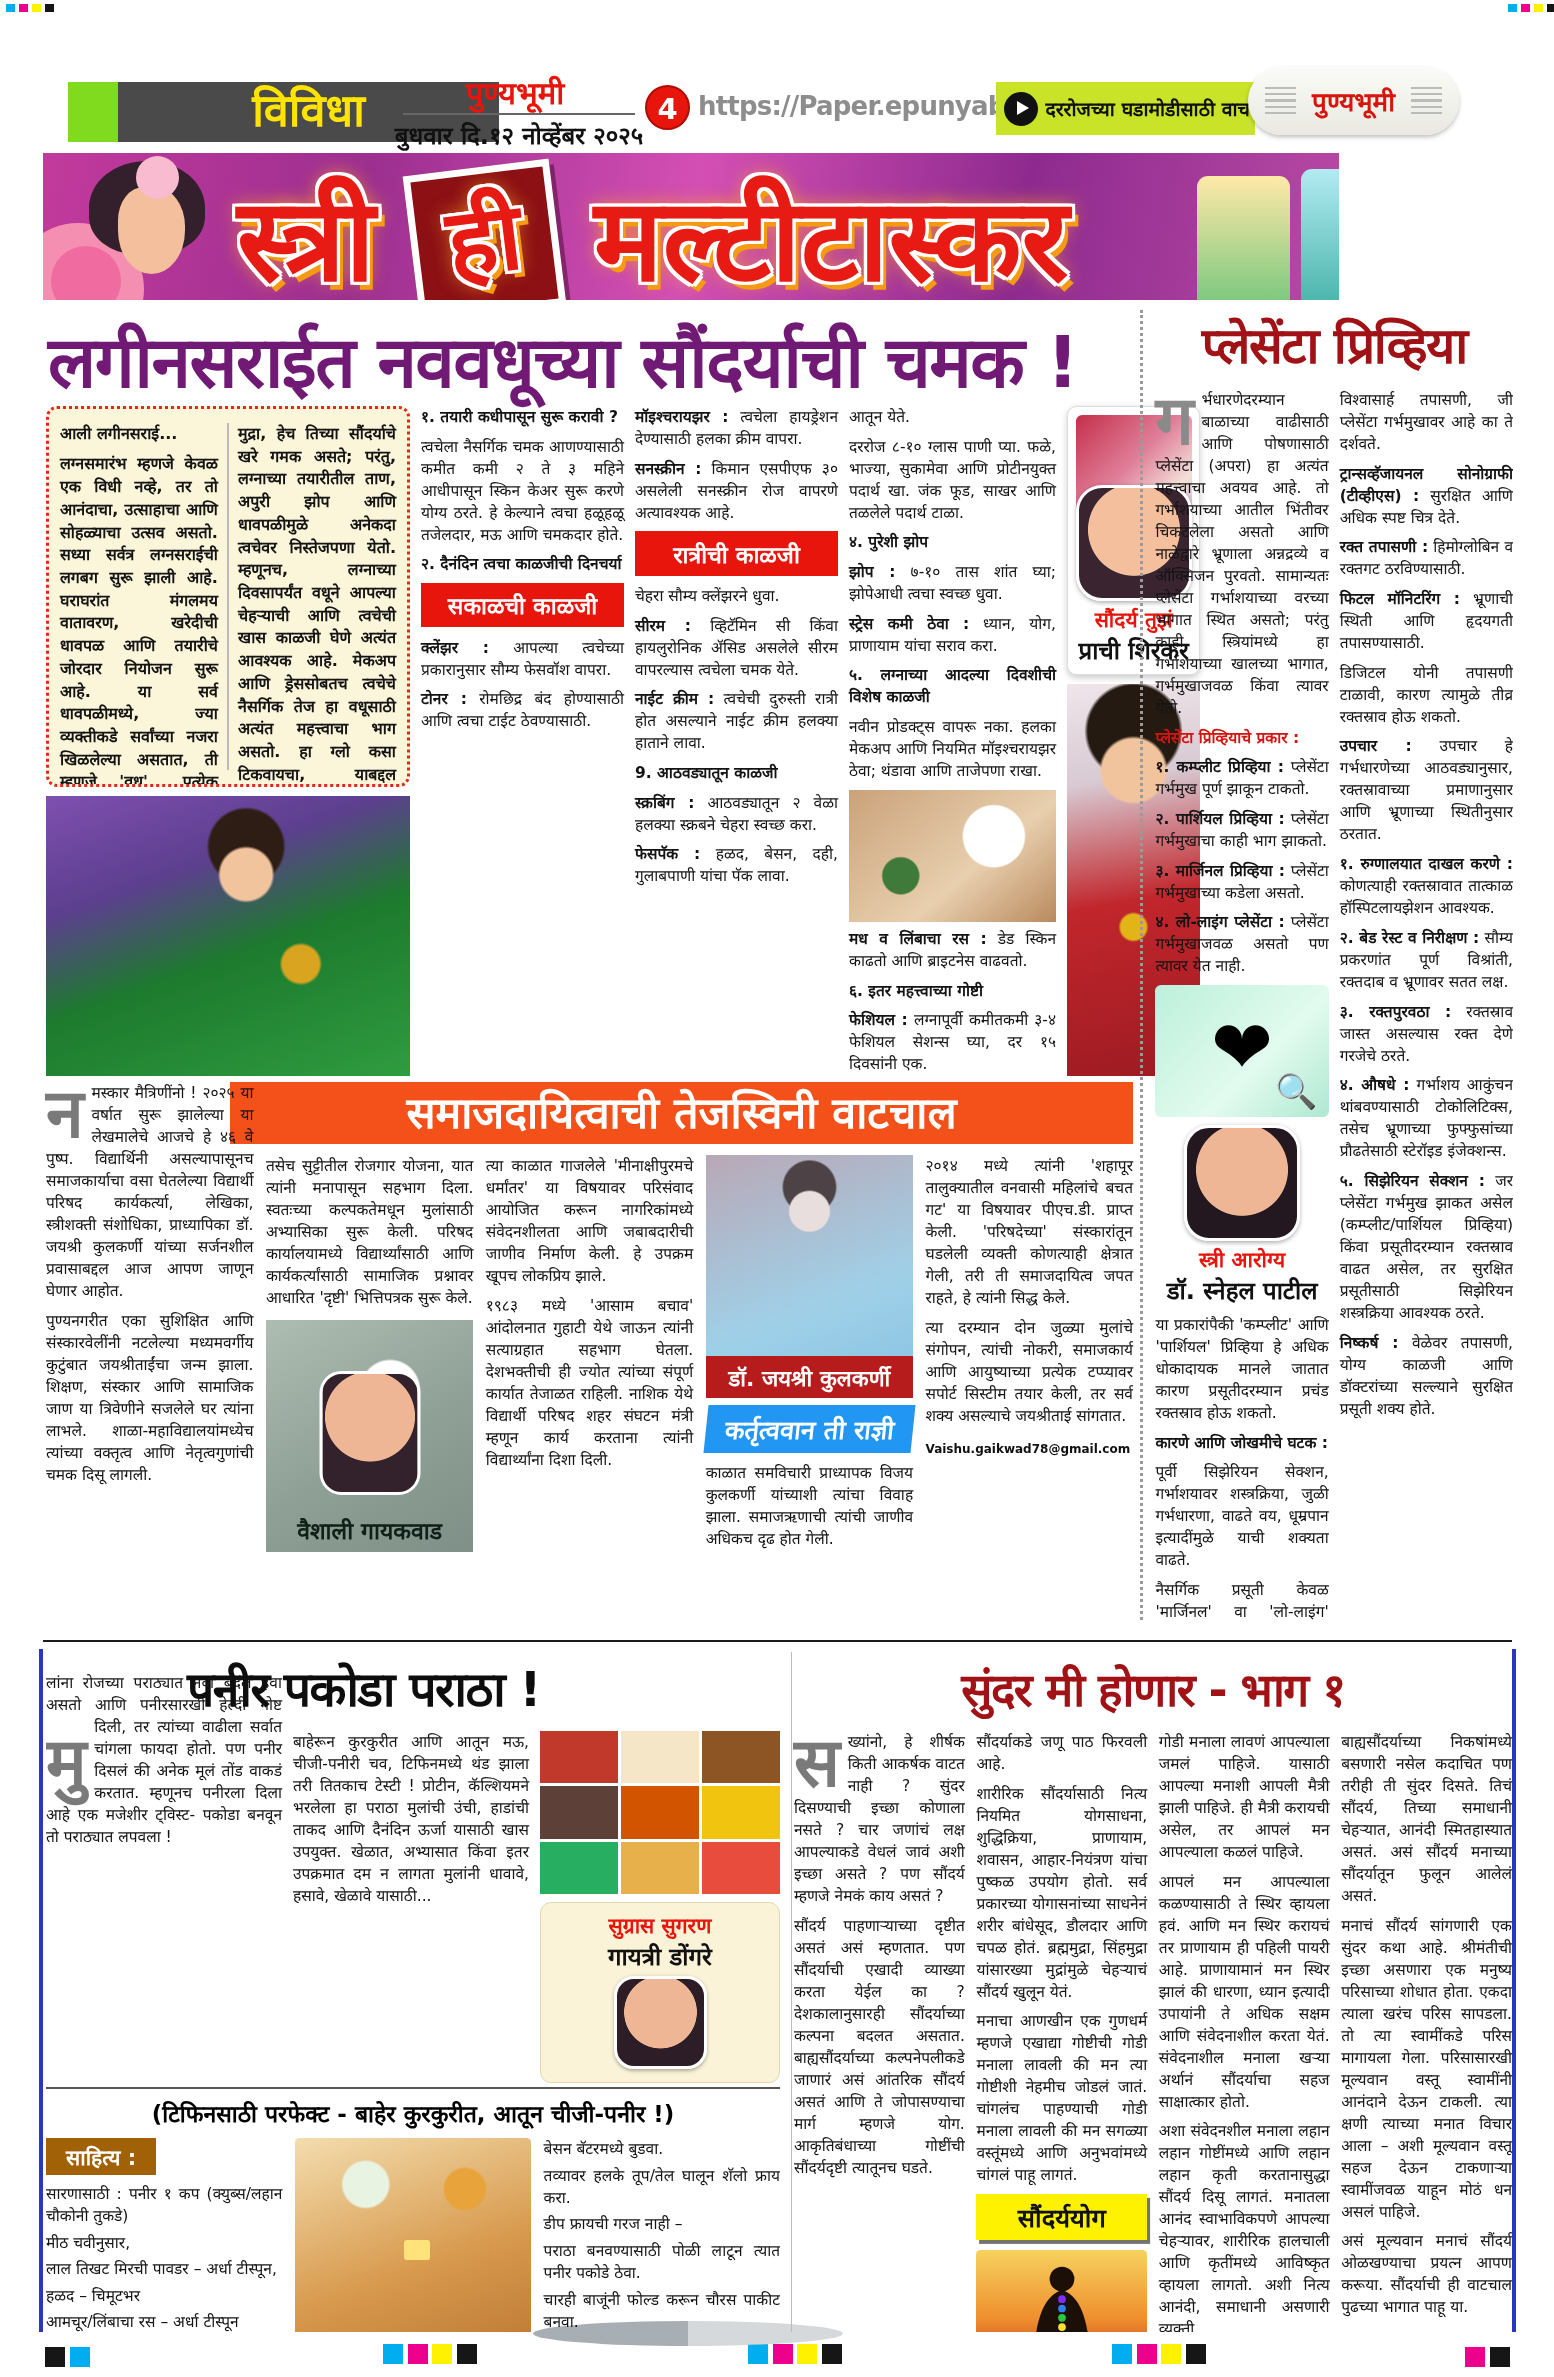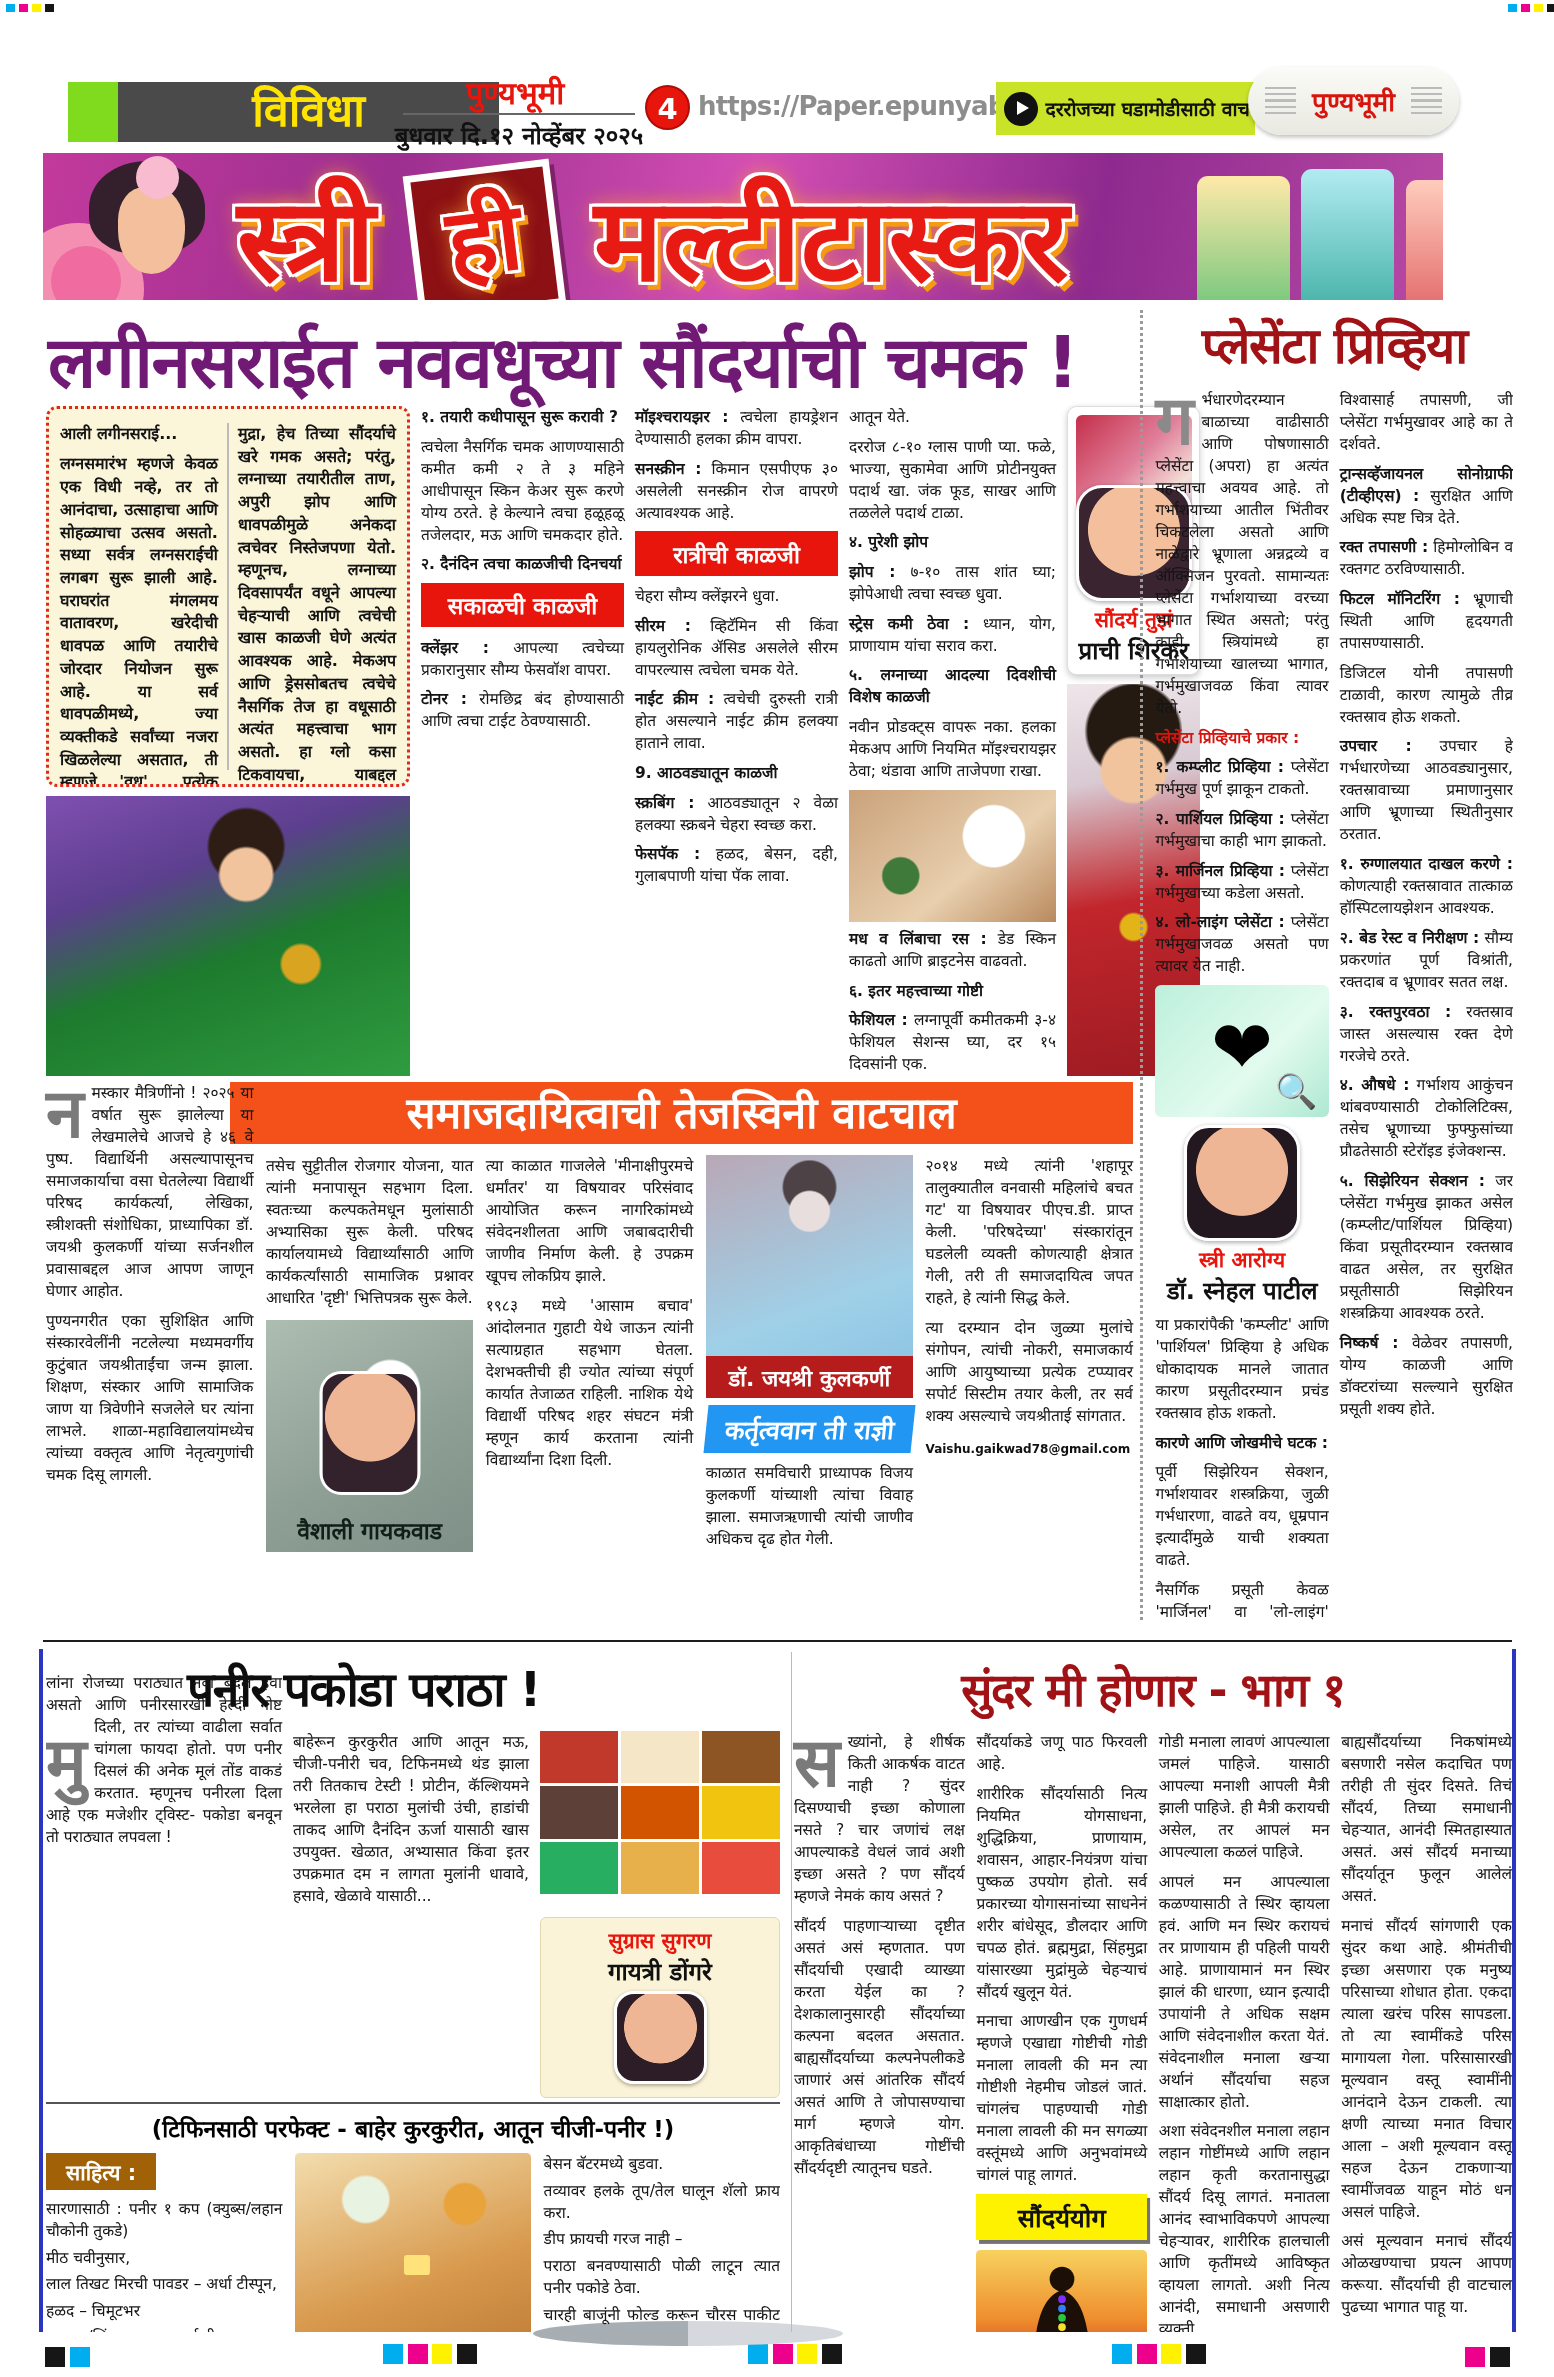--- a/index.html
+++ b/index.html
@@ -36,21 +36,21 @@
     border-top:7.7px solid transparent; border-bottom:7.7px solid transparent; }
   .ticker .tx { font-size:19.4px; font-weight:800; color:#111; white-space:nowrap; }
   .roll { position:absolute; left:1248px; top:67px; width:211px; height:68px; background:linear-gradient(180deg,#fbfbf7,#e9e9e2);
     border-radius:34px; box-shadow:0 2.3px 4.6px rgba(0,0,0,.25); display:flex; align-items:center; justify-content:center; }
   .roll .t { color:#d8150d; font-size:26px; font-weight:800; }
   .roll .lines { position:absolute; left:17px; top:20px; width:31px; height:28px;
     background:repeating-linear-gradient(#bbb 0 2.3px, transparent 2.3px 6.2px); }
   .roll .lines.r { left:auto; right:17px; }
 
   
-  .banner { position:absolute; left:43px; top:153px; width:1400px; height:147px; overflow:hidden;
+  .banner { position:absolute; left:43px; top:153px; width:1296px; height:147px; overflow:hidden;
     background:linear-gradient(100deg,#c23a9c,#9c2f90 25%,#d44fb4 50%,#8e2a8f 75%,#b84aa4); }
   .banner .blob { position:absolute; border-radius:50%; }
   .bword { font-weight:800; color:#e81a14; line-height:1;
     text-shadow:3.1px 0 #fff,-3.1px 0 #fff,0 3.1px #fff,0 -3.1px #fff,3.1px 3.1px #fff,-3.1px -3.1px #fff,3.1px -3.1px #fff,-3.1px 3.1px #fff,
       6.2px 7.7px 0 #f59a12, 0 0 20px rgba(255,160,40,.95); }
   .banner-row { position:absolute; left:194px; top:14px; display:flex; align-items:center; gap:36px; }
   .hee-box { width:147px; height:147px; background:#8c1014; border:7px solid #fff; transform:rotate(-7deg);
     display:flex; align-items:center; justify-content:center; box-shadow:4.6px 6.2px 0 rgba(60,0,40,.45); }
   .face { position:absolute; left:46px; top:7.7px; width:116px; height:132px; }
   .face .hair{position:absolute;left:0;top:0;width:116px;height:93px;border-radius:50% 50% 40% 40%;background:#33202c;}
@@ -144,21 +144,21 @@
 
   
   .recipe { position:absolute; left:46px; top:1652px; width:734px; height:680px; overflow:hidden; }
   .r-h { font-size:48px; font-weight:800; color:#0d0d0d; text-align:center; width:635px; margin:3.1px 0 11px; letter-spacing:-1.5px; }
   .r-top { display:flex; gap:11px; }
   .r-intro { flex:1; display:flex; gap:11px; }
   .r-intro > div { flex:1; }
   .r-side { flex:0 0 240px; }
   .collage { height:163px; display:grid; grid-template-columns:1fr 1fr 1fr; grid-template-rows:1fr 1fr 1fr; gap:3.1px; }
   .collage i { display:block; }
-  .byline-card { margin-top:23px; background:#fbf3d8; border-radius:6px; padding:7.7px; text-align:center;
+  .byline-card { margin-top:8px; background:#fbf3d8; border-radius:11px; padding:7.7px; text-align:center;
     border:0.8px solid #e2d8b0; }
   .byline-card .por { width:93px; height:93px; margin:4.6px auto; border-radius:20px; border:3.1px solid #fff;
     background:radial-gradient(circle at 50% 38%, #eeb694 0 52%, #2c1d26 53%); box-shadow:0 1.5px 3.9px rgba(0,0,0,.3); }
   .r-sub { border-top:2.3px solid #555; margin-top:4.6px; padding-top:7.7px; text-align:center;
     font-size:23px; font-weight:800; }
   .r-cols { display:flex; gap:12.4px; margin-top:9.3px; }
   .r-cols > div { flex:1; }
   .darklabel { display:inline-block; background:#a16207; color:#fff; font-size:21px; font-weight:800;
     padding:4.6px 20px; margin-bottom:7.7px; }
   .r-list p { margin-bottom:4.6px; }

